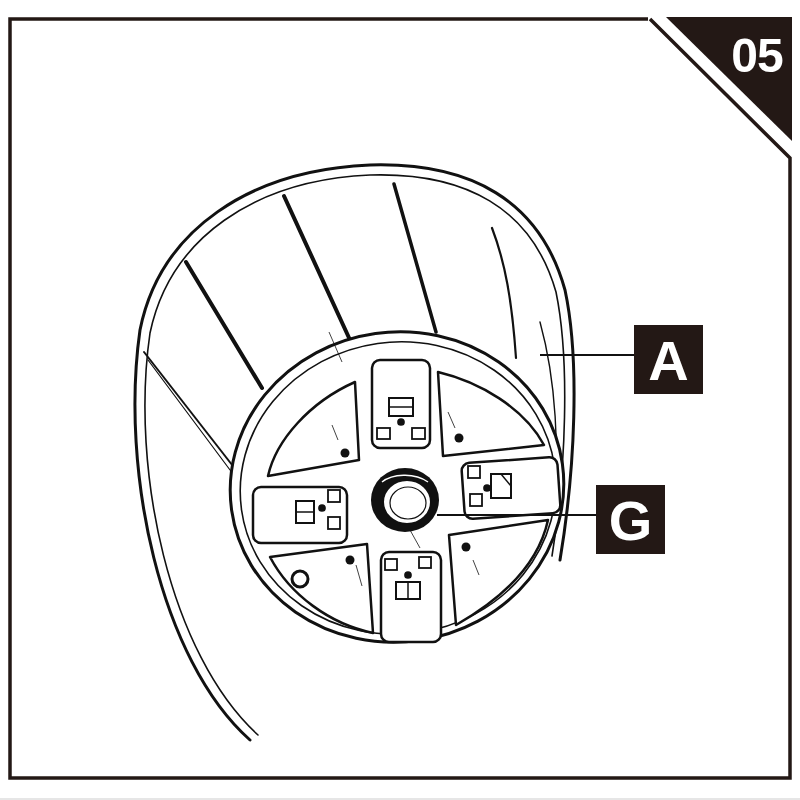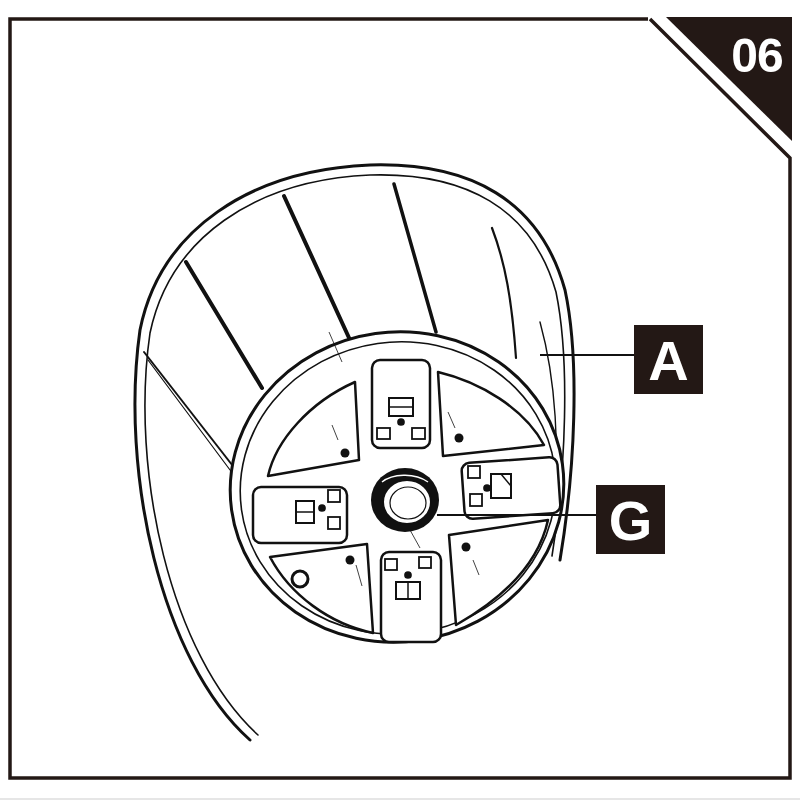--- a/index.html
+++ b/index.html
@@ -105,17 +105,17 @@
     <g>
       <ellipse cx="405" cy="500" rx="34" ry="32" fill="#111"></ellipse>
       <ellipse cx="407" cy="502" rx="24" ry="22" fill="#fff" stroke="#111" stroke-width="2"></ellipse>
       <ellipse cx="408" cy="503" rx="18" ry="16" fill="none" stroke="#111" stroke-width="1.2"></ellipse>
       <path d="M 382 482 C 392 474 414 472 428 482" fill="none" stroke="#fff" stroke-width="1.5"></path>
     </g>
 
     <line x1="437" y1="515" x2="598" y2="515" stroke="#111" stroke-width="2"></line>
   </svg>
 
-  <div class="step-badge">06</div>
+  <div class="step-badge">05</div>
   <div class="callout callout-a">A</div>
   <div class="callout callout-g">G</div>
   <div class="bottom-strip"></div>
 </div>
 
 </body></html>

